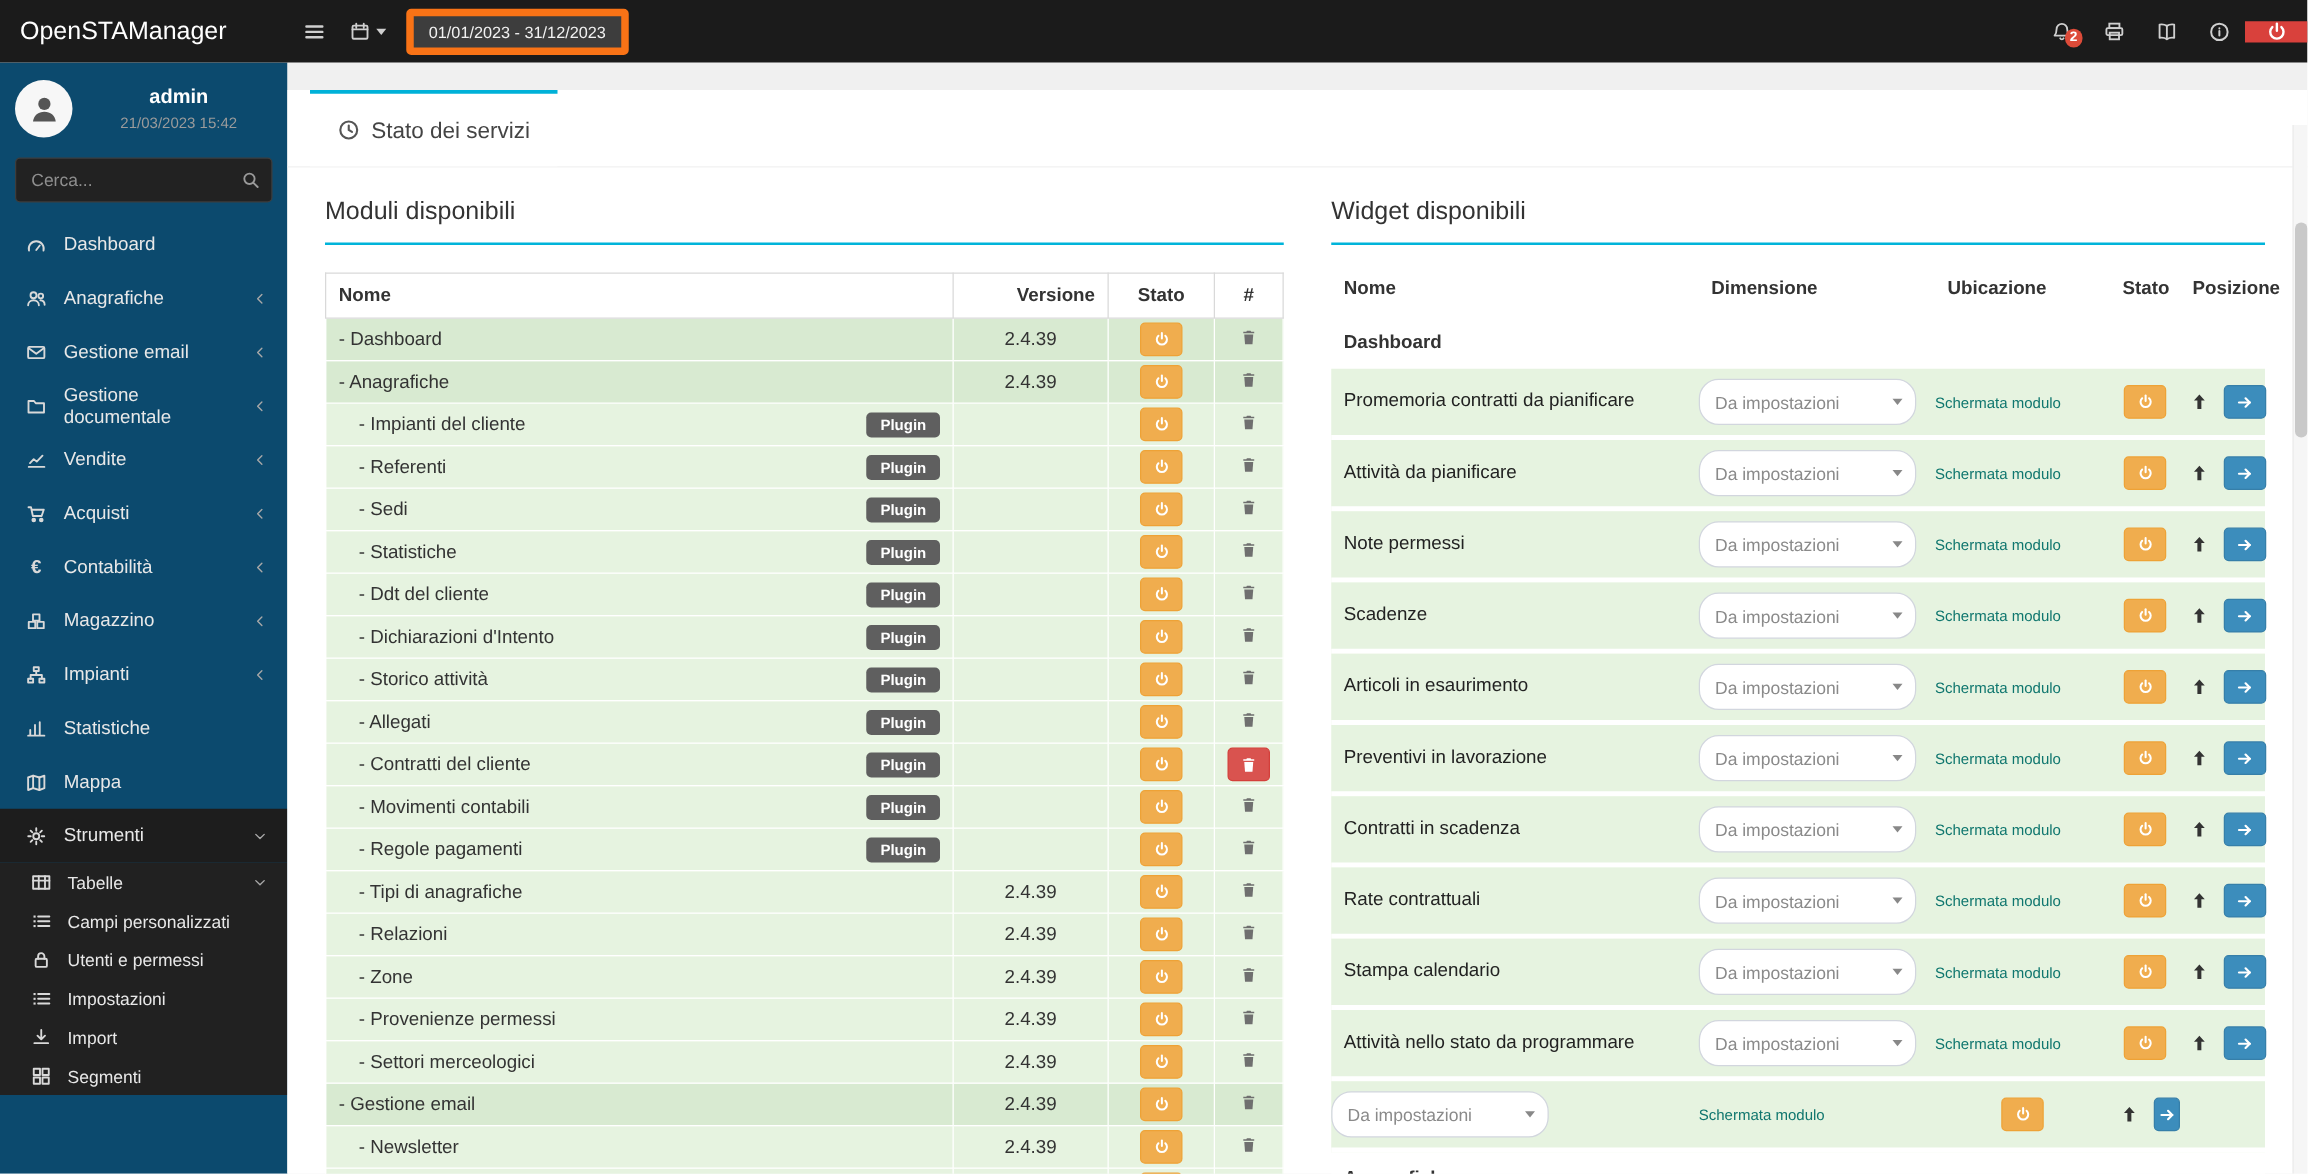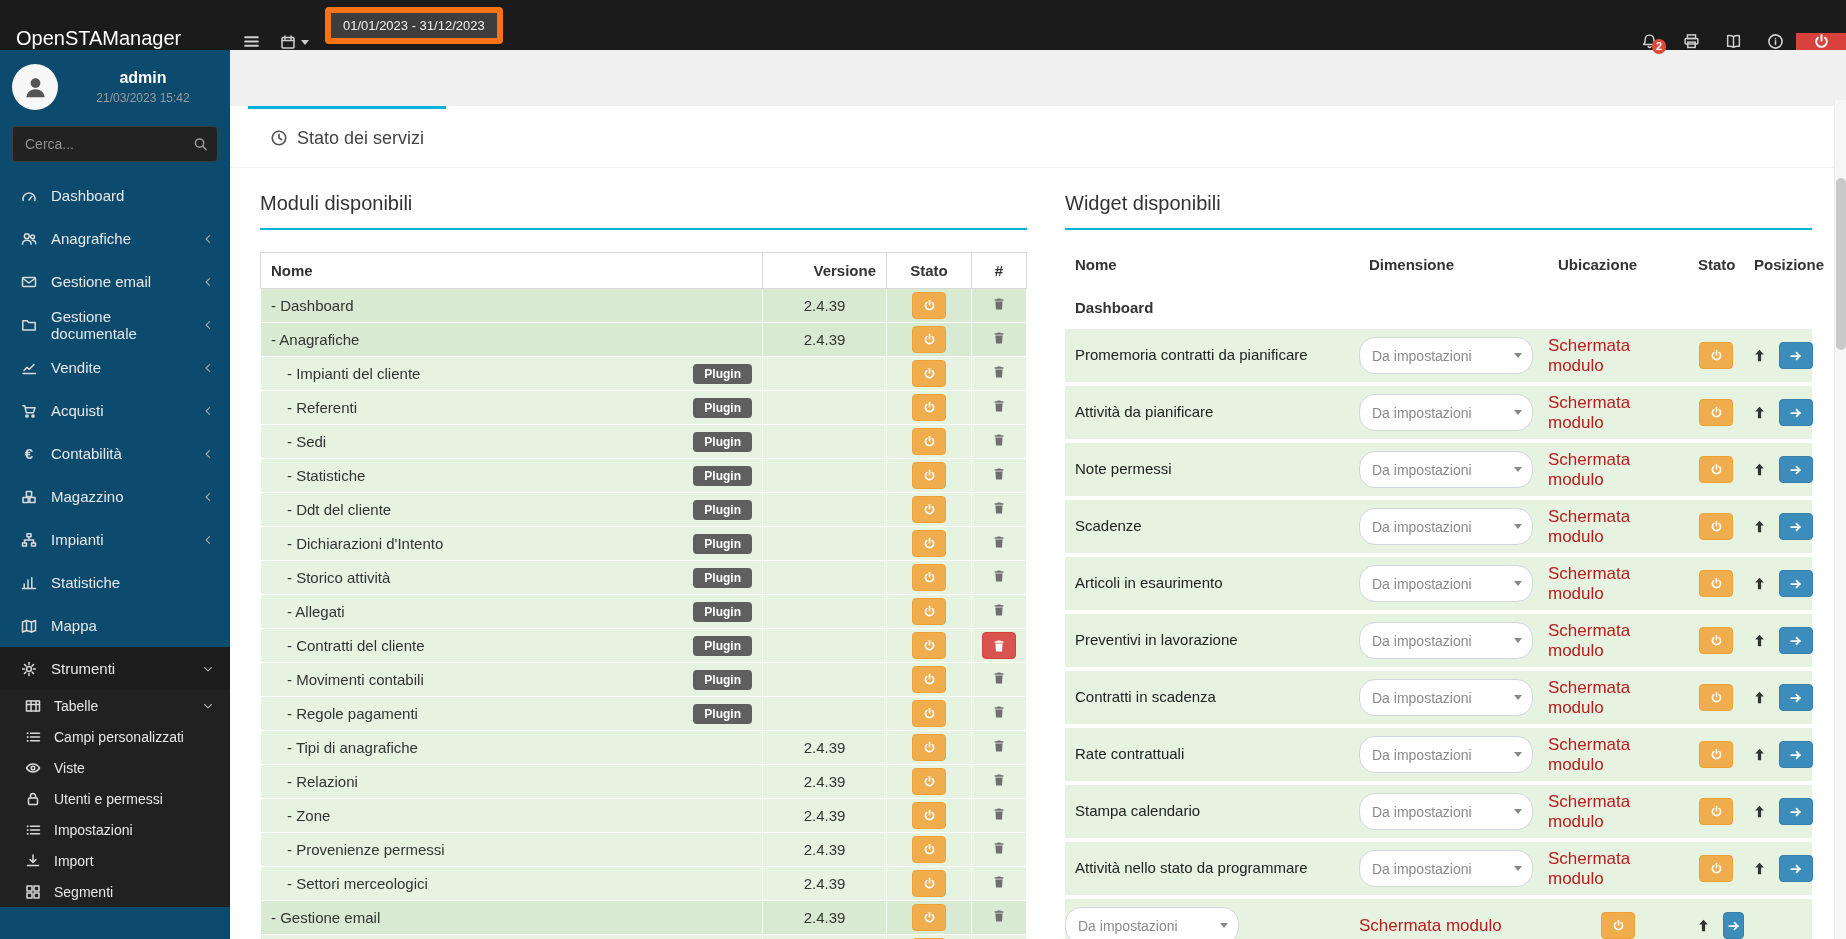--- a/index.html
+++ b/index.html
@@ -1,21 +1,21 @@
 <!DOCTYPE html>
 <html><head>
 <meta charset="utf-8">
 <style>
   * { box-sizing: border-box; margin: 0; padding: 0; }
   html,body { width:1846px; height:939px; overflow:hidden; }
   body { font-family:"Liberation Sans","DejaVu Sans",sans-serif; background:#fff; color:#333; }
   .app { position:relative; width:1846px; height:939px; overflow:hidden; }
 
   
-  .topbar { position:absolute; top:0; left:0; right:0; height:50px; background:#1b1b1b; display:flex; align-items:flex-end; color:#d6d6d6; z-index:20; }
+  .topbar { position:absolute; top:0; left:0; right:0; height:50px; background:#1b1b1b; display:flex; align-items:center; color:#d6d6d6; z-index:20; }
   .brand { width:230px; flex:none; display:flex; align-items:center; padding-left:16px; font-size:20px; color:#fff; }
   .tb-btn { background:none; border:none; color:#cfcfcf; display:flex; align-items:center; justify-content:center; width:42px; cursor:pointer; }
   .cal-btn { width:auto; padding:0 8px; gap:5px; }
   .date-badge { align-self:center; background:#3d3d3d; border:6px solid #f97316; color:#f2f2f2; font-size:13px; padding:5px 12px; border-radius:4px; margin-left:8px; cursor:pointer; white-space:nowrap; }
   .tb-right { margin-left:auto; display:flex; align-items:stretch; }
   .bell-btn { position:relative; }
   .n-badge { position:absolute; top:6px; right:4px; background:#dd4b39; color:#fff; font-size:11px; line-height:1; padding:2px 4px; border-radius:7px; font-weight:bold; }
   .power-btn { width:50px; background:#d9413c; color:#fff; }
   .caret-tri { width:0; height:0; border-left:4px solid transparent; border-right:4px solid transparent; border-top:5px solid currentColor; display:inline-block; }
 
@@ -33,21 +33,21 @@
   .menu-item { display:flex; align-items:center; gap:13px; height:43px; padding:0 16px 0 20px; font-size:15px; color:#e8e8e8; cursor:pointer; }
   .menu-item .mi-icon { width:18px; display:flex; justify-content:center; color:#d9d9d9; flex:none; }
   .menu-item .chev { margin-left:auto; color:#a8a8a8; display:flex; }
   .menu-item.active { background:#1d1d1d; }
   .submenu { background:#212121; }
   .submenu .menu-item { height:31px; padding-left:24px; font-size:14px; gap:12px; }
   .euro-glyph { font-size:15px; font-weight:bold; font-style:normal; }
 
   
   .content { position:absolute; top:50px; left:230px; right:0; bottom:0; background:#f0f0f0; }
-  .card { position:absolute; top:22px; left:0; right:0; bottom:0; background:#fff;margin-top:34px; }
+  .card { position:absolute; top:22px; left:0; right:0; bottom:0; background:#fff; }
   .tabbar { height:62px; display:flex; align-items:stretch; padding-left:18px; border-bottom:1px solid #f1f1f1; }
   .tab { display:flex; align-items:center; gap:9px; padding:0 22px; font-size:18px; color:#444; background:#fff; border-top:3px solid #00b1d8; cursor:pointer; }
   .tab .icon { color:#555; display:flex; }
   .panels { display:flex; gap:38px; padding:24px 34px 0 30px; align-items:flex-start; }
   .panel-left { width:767px; flex:none; }
   .panel-right { flex:1; min-width:0; }
   .panel-title { font-size:20px; font-weight:normal; color:#333; padding-bottom:13px; border-bottom:2px solid #00b4da; margin-bottom:22px; }
 
   
   table.modules { width:100%; border-collapse:collapse; font-size:15px; }
@@ -69,21 +69,21 @@
   .trash-plain { color:#6f6f6f; display:inline-flex; cursor:pointer; }
 
   
   .w-head { display:grid; grid-template-columns:294px 189px 140px 56px 1fr; align-items:center; }
   .w-hcell { font-weight:bold; font-size:15px; padding:4px 8px 14px 10px; }
   .w-section { font-weight:bold; font-size:15px; padding:12px 10px 13px; background:#fff; }
   .w-row { display:grid; grid-template-columns:294px 189px 140px 56px 1fr; align-items:center; background:#e6f3e0; border-bottom:4px solid #fff; min-height:57px; }
   .w-name { padding:6px 8px 6px 10px; font-size:15px; color:#222; line-height:1.25; }
   .select { width:174px; height:37px; border:1px solid #d2d6de; border-radius:16px; background:#fff; display:flex; align-items:center; justify-content:space-between; padding:0 10px 0 12px; color:#8a8a8a; font-size:14px; cursor:pointer; }
   .select .caret-tri { color:#888; }
-  .w-loc { font-size:17px; color:#b91c1c; padding-right:4px; }
+  .w-loc { font-size:12px; color:#0f766e; padding-right:4px; }
   .w-stato { display:flex; justify-content:center; }
   .w-pos { display:flex; align-items:center; gap:12px; padding-left:8px; }
   .up-arrow { color:#333; display:inline-flex; cursor:pointer; }
 
   
   .scroll-track { position:absolute; top:50px; right:0; width:12px; bottom:0; background:#f6f6f6; border-left:1px solid #ececec; z-index:30; }
   .scroll-thumb { position:absolute; top:78px; left:1px; width:10px; height:172px; background:#c9c9c9; border-radius:5px; }
 </style>
 </head>
 <body>
@@ -352,29 +352,20 @@
           <div class="menu-item sub">
             <span class="icon mi-icon" style="display:inline-flex">
               <svg viewBox="0 0 16 16" width="16" height="16" fill="none" stroke="currentColor" stroke-width="1.5" stroke-linecap="round" stroke-linejoin="round">
                 <path d="M5.5 4.2h9M5.5 8h9M5.5 11.8h9"></path>
                 <rect x="1.8" y="3.4" width="1.7" height="1.7" fill="currentColor" stroke="none"></rect>
                 <rect x="1.8" y="7.2" width="1.7" height="1.7" fill="currentColor" stroke="none"></rect>
                 <rect x="1.8" y="11" width="1.7" height="1.7" fill="currentColor" stroke="none"></rect>
               </svg>
             </span>
             <span class="mi-label">Campi personalizzati</span>
-          </div>
-          <div class="menu-item sub">
-            <span class="icon mi-icon" style="display:inline-flex">
-              <svg viewBox="0 0 16 16" width="16" height="16" fill="none" stroke="currentColor" stroke-width="1.5" stroke-linecap="round" stroke-linejoin="round">
-                <path d="M1.5 8s2.5-4 6.5-4 6.5 4 6.5 4-2.5 4-6.5 4S1.5 8 1.5 8z"></path>
-                <circle cx="8" cy="8" r="1.8"></circle>
-              </svg>
-            </span>
-            <span class="mi-label">Viste</span>
           </div>
           <div class="menu-item sub">
             <span class="icon mi-icon" style="display:inline-flex">
               <svg viewBox="0 0 16 16" width="16" height="16" fill="none" stroke="currentColor" stroke-width="1.5" stroke-linecap="round" stroke-linejoin="round">
                 <rect x="3.5" y="7" width="9" height="6.5" rx="1"></rect>
                 <path d="M5.5 7V5a2.5 2.5 0 0 1 5 0v2"></path>
               </svg>
             </span>
             <span class="mi-label">Utenti e permessi</span>
           </div>

